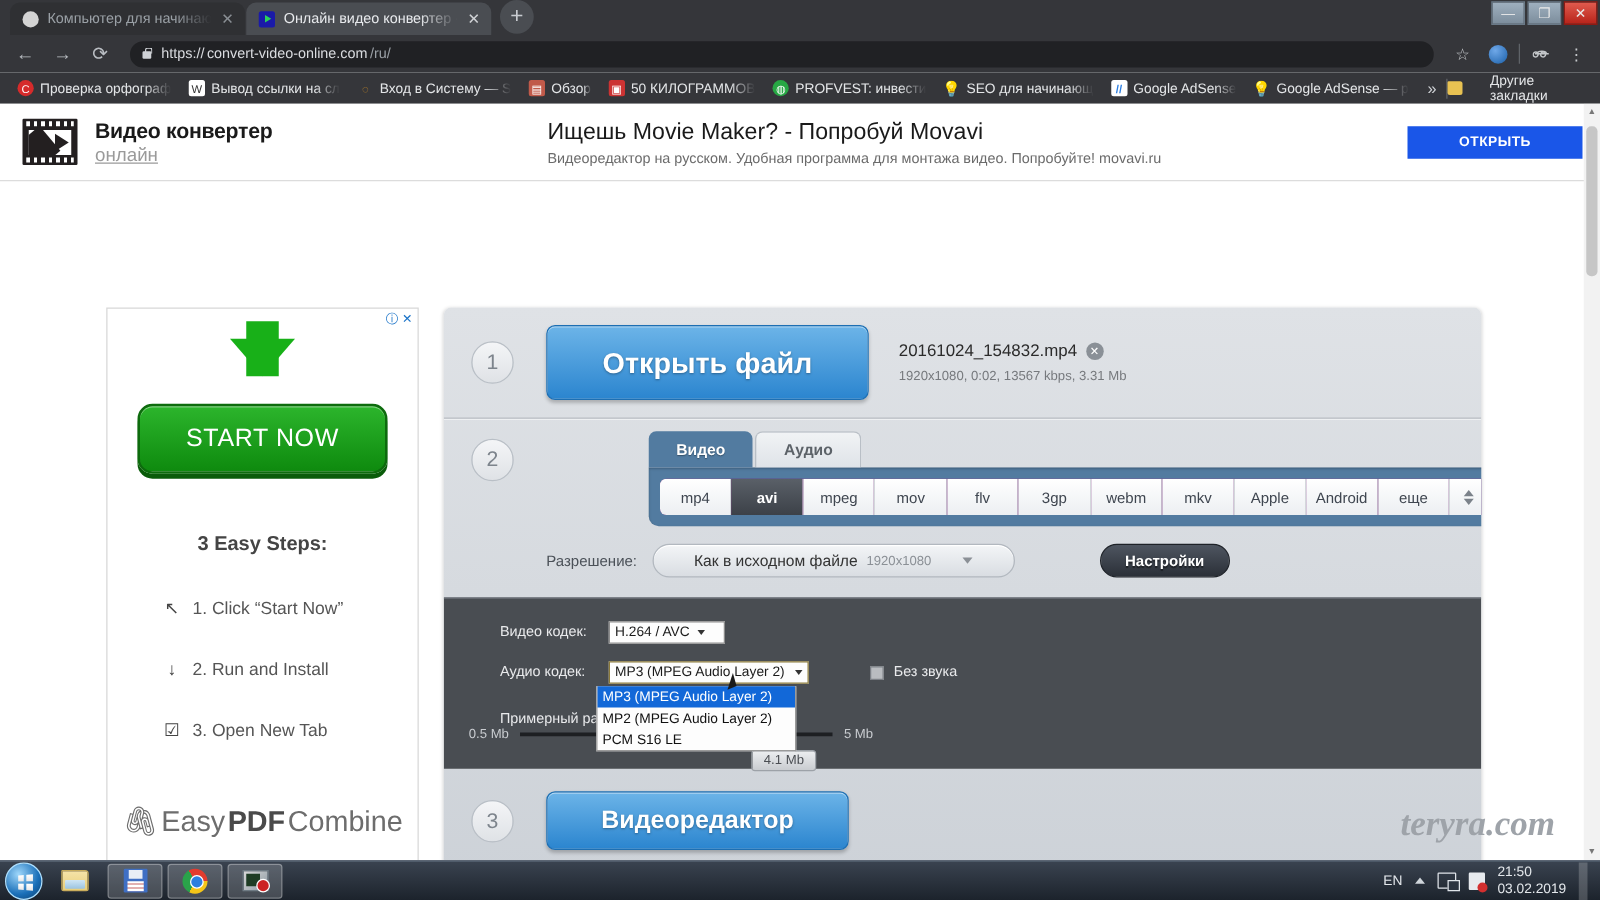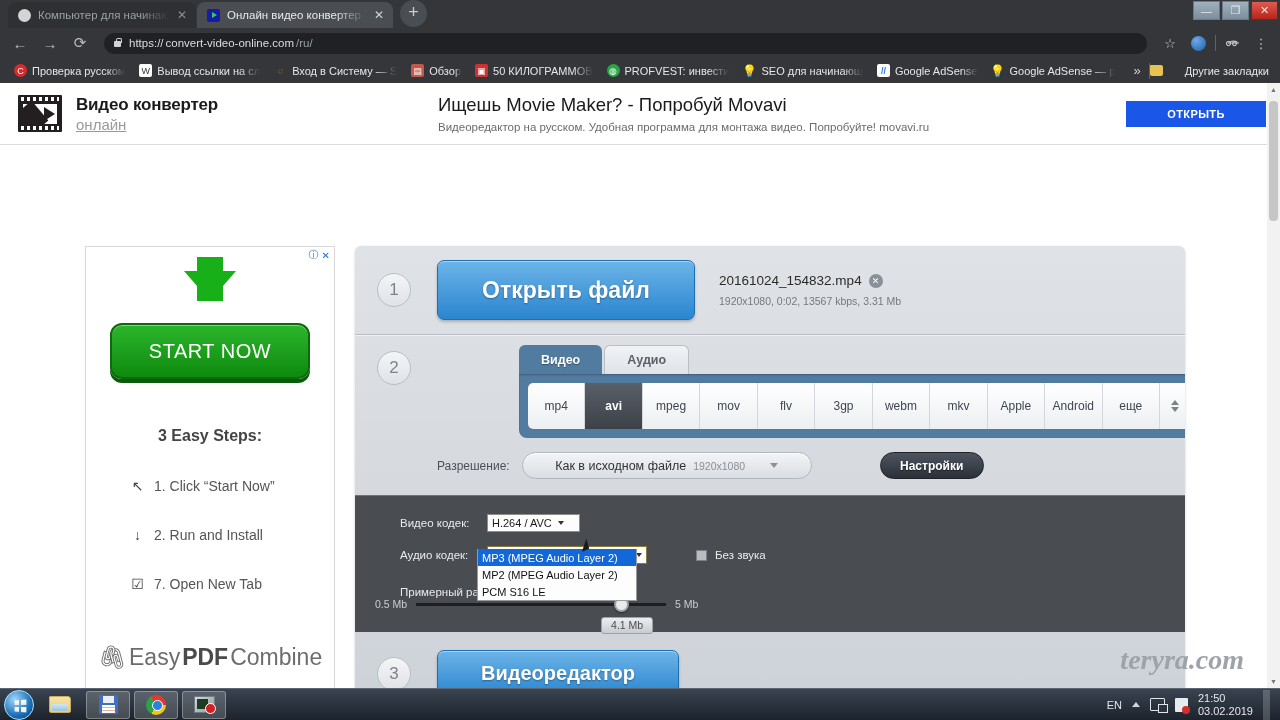--- a/index.html
+++ b/index.html
@@ -228,21 +228,21 @@
     display: flex; align-items: center; border-radius: 6px 6px 0 0;
   }
   .fmt-tab.active { background: #527ba0; color: #fff; text-shadow: 0 1px 1px rgba(0,0,0,.35); }
   .fmt-tab.inactive { background: linear-gradient(#f1f3f5,#dfe3e8); color: #5c6268;
     border: 1px solid #b9bfc6; border-bottom: none; margin-left: 2px; }
   .fmt-bar {
     background: #527ba0; border-radius: 0 8px 8px 8px; padding: 9px;
     width: 680px; box-shadow: inset 0 1px 2px rgba(0,0,0,.25);
   }
   .fmt-list {
-    display: flex; background: #701a75; border-radius: 5px; overflow: hidden; height: 46px;
+    display: flex; background: #701a75; border-radius: 5px; overflow: hidden; height: 29px;
   }
   .fmt-item {
     flex: 1; display: flex; align-items: center; justify-content: center;
     font-size: 12px; color: #3f4650; border-right: 1px solid #d3d7db;
     background: linear-gradient(#ffffff,#eceff2);
   }
   .fmt-item.sel { background: linear-gradient(#5a6068,#3c4148); color: #fff; font-weight: bold; }
   .fmt-spin {
     width: 30px; display: flex; flex-direction: column; align-items: center;
     justify-content: center; gap: 2px; color: #7b828a; font-size: 8px;
@@ -429,21 +429,21 @@
           <path d="M2 5h11M4.5 5.5a2 2 0 1 0 0 .1M10.5 5.5a2 2 0 1 0 0 .1" stroke="#c4c7ca" fill="none" stroke-width="1.2"></path>
           <path d="M4 4.5c0-2 7-2 7 0" stroke="#c4c7ca" fill="none" stroke-width="1.2"></path>
         </svg>
     </div>
     <div class="tb-icon">⋮</div>
   </div>
 
   <div class="bookmarks">
     <div class="bm">
       <span class="bm-ico" style="background:#d62b2b;border-radius:50%">C</span>
-      <span class="bm-label">Проверка русском</span>
+      <span class="bm-label">Проверка орфограф</span>
     </div>
     <div class="bm">
       <span class="bm-ico" style="background:#fff;color:#333">W</span>
       <span class="bm-label">Вывод ссылки на сл</span>
     </div>
     <div class="bm">
       <span class="bm-ico" style="color:#f0a020">◌</span>
       <span class="bm-label">Вход в Систему — S</span>
     </div>
     <div class="bm">
@@ -512,21 +512,21 @@
       <div class="step-row">
         <span class="step-ico">↖</span>
         <span>1. Click “Start Now”</span>
       </div>
       <div class="step-row">
         <span class="step-ico">↓</span>
         <span>2. Run and Install</span>
       </div>
       <div class="step-row">
         <span class="step-ico">☑</span>
-        <span>7. Open New Tab</span>
+        <span>3. Open New Tab</span>
       </div>
       <div class="epc">
         <span>🖇</span>
         <span>Easy</span>
         <b>PDF</b>
         <span>Combine</span>
       </div>
     </div>
 
     <div class="conv">

